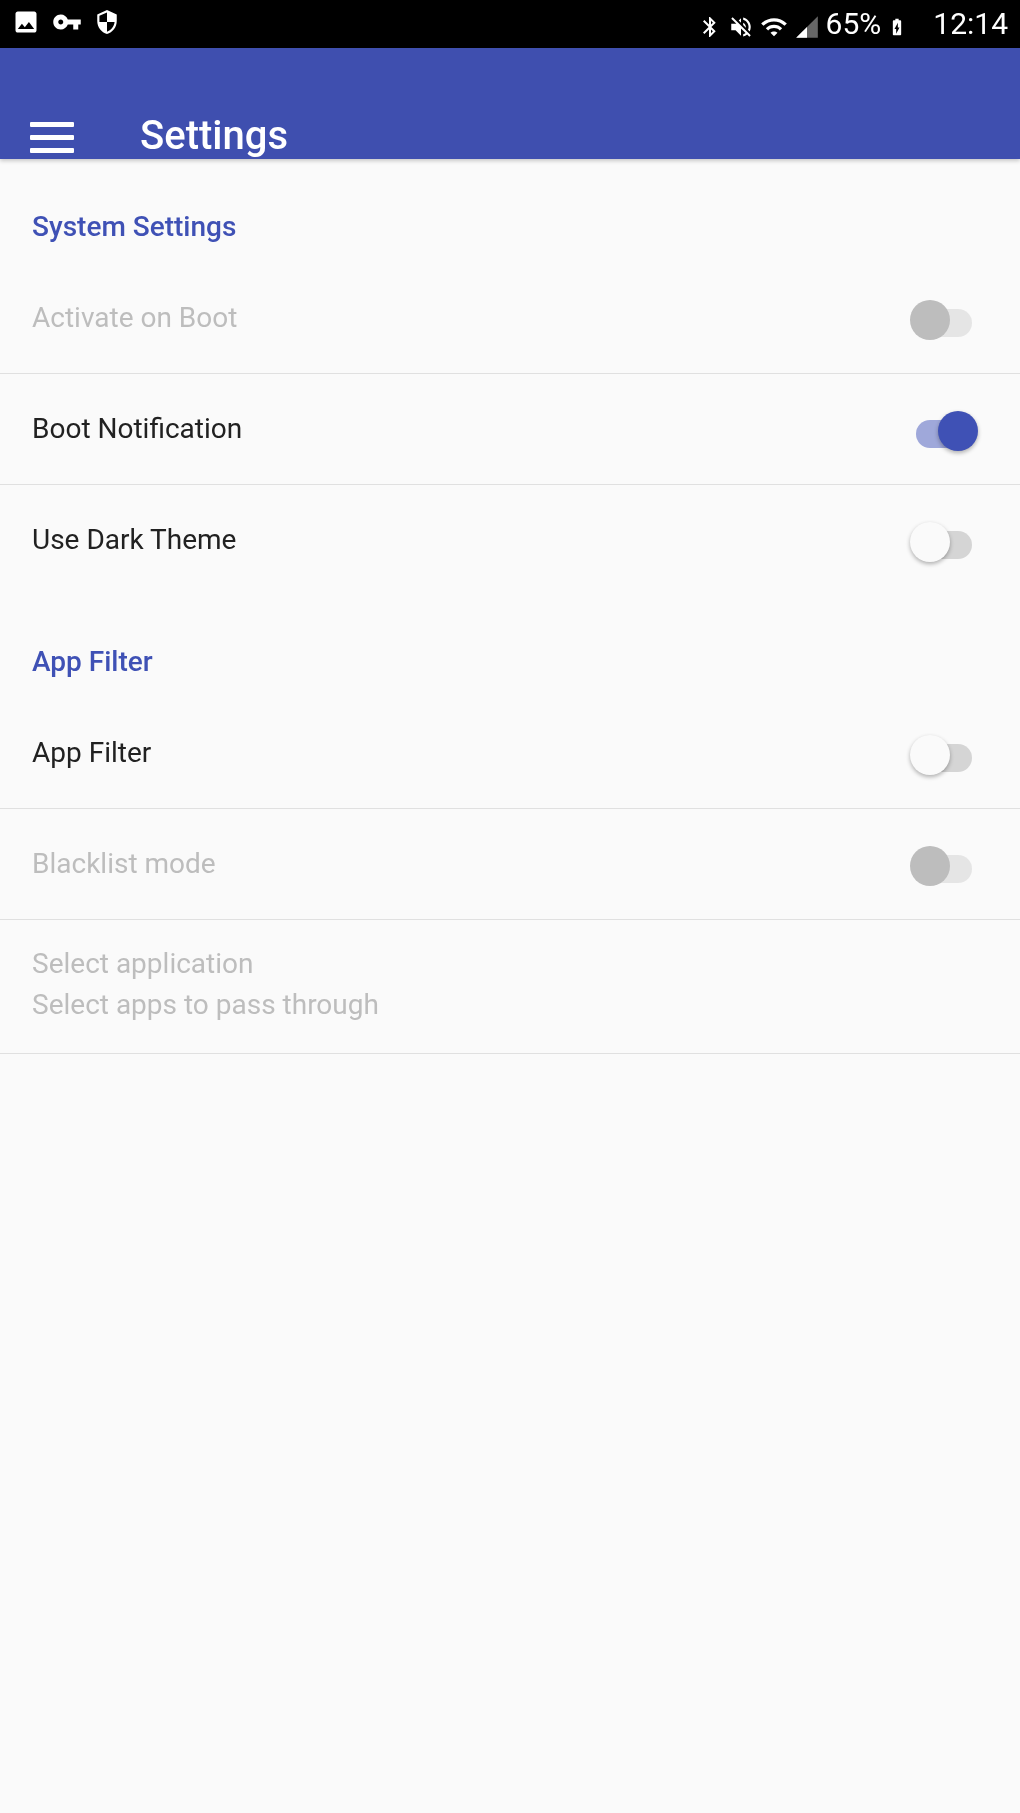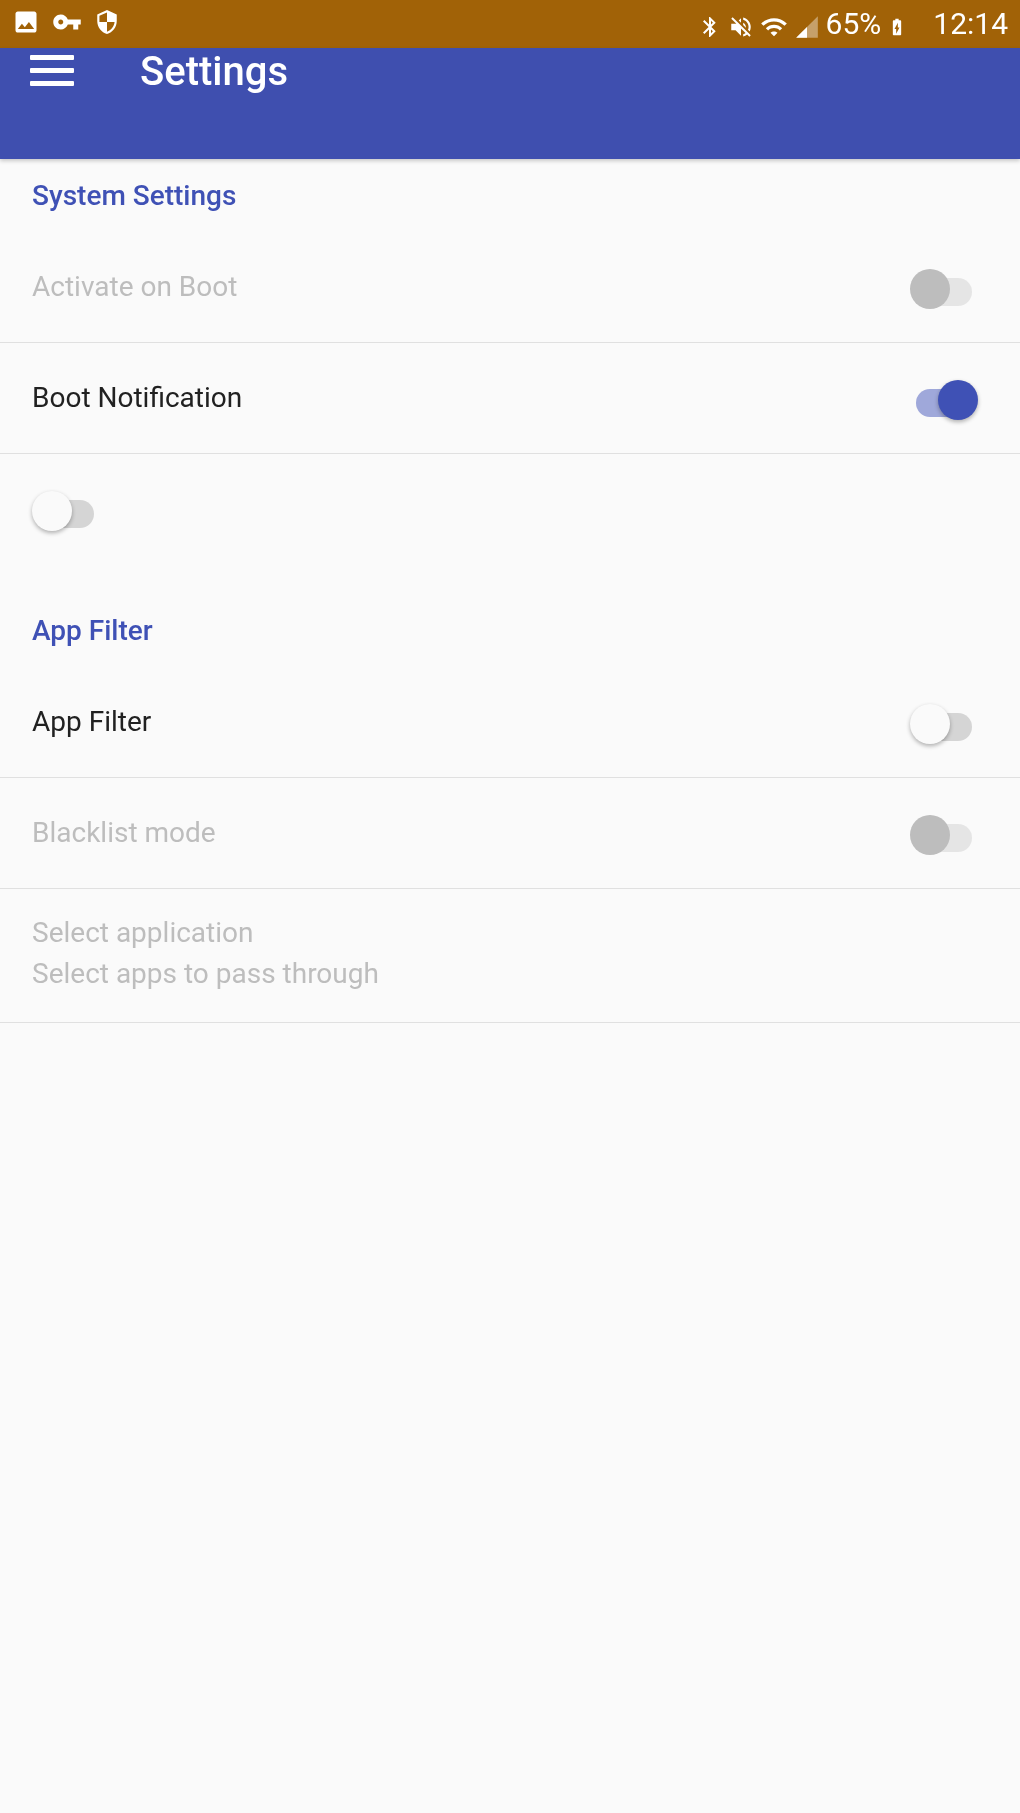--- a/index.html
+++ b/index.html
@@ -10,21 +10,21 @@
     }
     body {
       width: 1020px;
       height: 1813px;
       background: #fafafa;
       font-family: Roboto, "Helvetica Neue", Arial, sans-serif;
       overflow: hidden;
     }
     .status-bar {
       height: 48px;
-      background: #a16207;
+      background: #000000;
       display: flex;
       align-items: center;
       justify-content: space-between;
       padding: 0 12px;
       color: #fff;
     }
     .status-left {
       display: flex;
       align-items: center;
       gap: 12px;
@@ -36,21 +36,21 @@
       font-size: 30px;
       font-weight: 400;
     }
     .status-right svg {
       vertical-align: middle;
     }
     .app-bar {
       height: 111px;
       background: #3f4faf;
       display: flex;
-      align-items: flex-start;
+      align-items: flex-end;
       padding-left: 30px;
       box-shadow: 0 2px 4px rgba(0,0,0,0.2);
     }
     .hamburger {
       width: 44px;
       height: 44px;
       display: flex;
       flex-direction: column;
       justify-content: center;
       gap: 8px;
@@ -63,21 +63,21 @@
     .app-title {
       color: #fff;
       font-size: 40px;
       font-weight: 500;
       margin-left: 66px;
     }
     .section-header {
       color: #3f51b5;
       font-size: 28px;
       font-weight: 500;
-      padding: 20px 32px 20px 32px;
+      padding: 51px 32px 20px 32px;
     }
     .setting-row {
       display: flex;
       align-items: center;
       justify-content: space-between;
       padding: 30px 32px;
       min-height: 110px;
     }
     .setting-label {
       font-size: 28px;
@@ -224,20 +224,21 @@
   <div class="setting-row">
     <div class="setting-label">Boot Notification</div>
     <div class="switch on">
       <div class="switch-track"></div>
         <div class="switch-thumb"></div>
     </div>
   </div>
   <div class="divider"></div>
 
   <div class="setting-row">
+    <div class="setting-label">Use Dark Theme</div>
     <div class="switch">
       <div class="switch-track"></div>
         <div class="switch-thumb"></div>
     </div>
   </div>
 
   <div class="section-header" style="padding-top:50px;">App Filter</div>
 
   <div class="setting-row">
     <div class="setting-label">App Filter</div>

